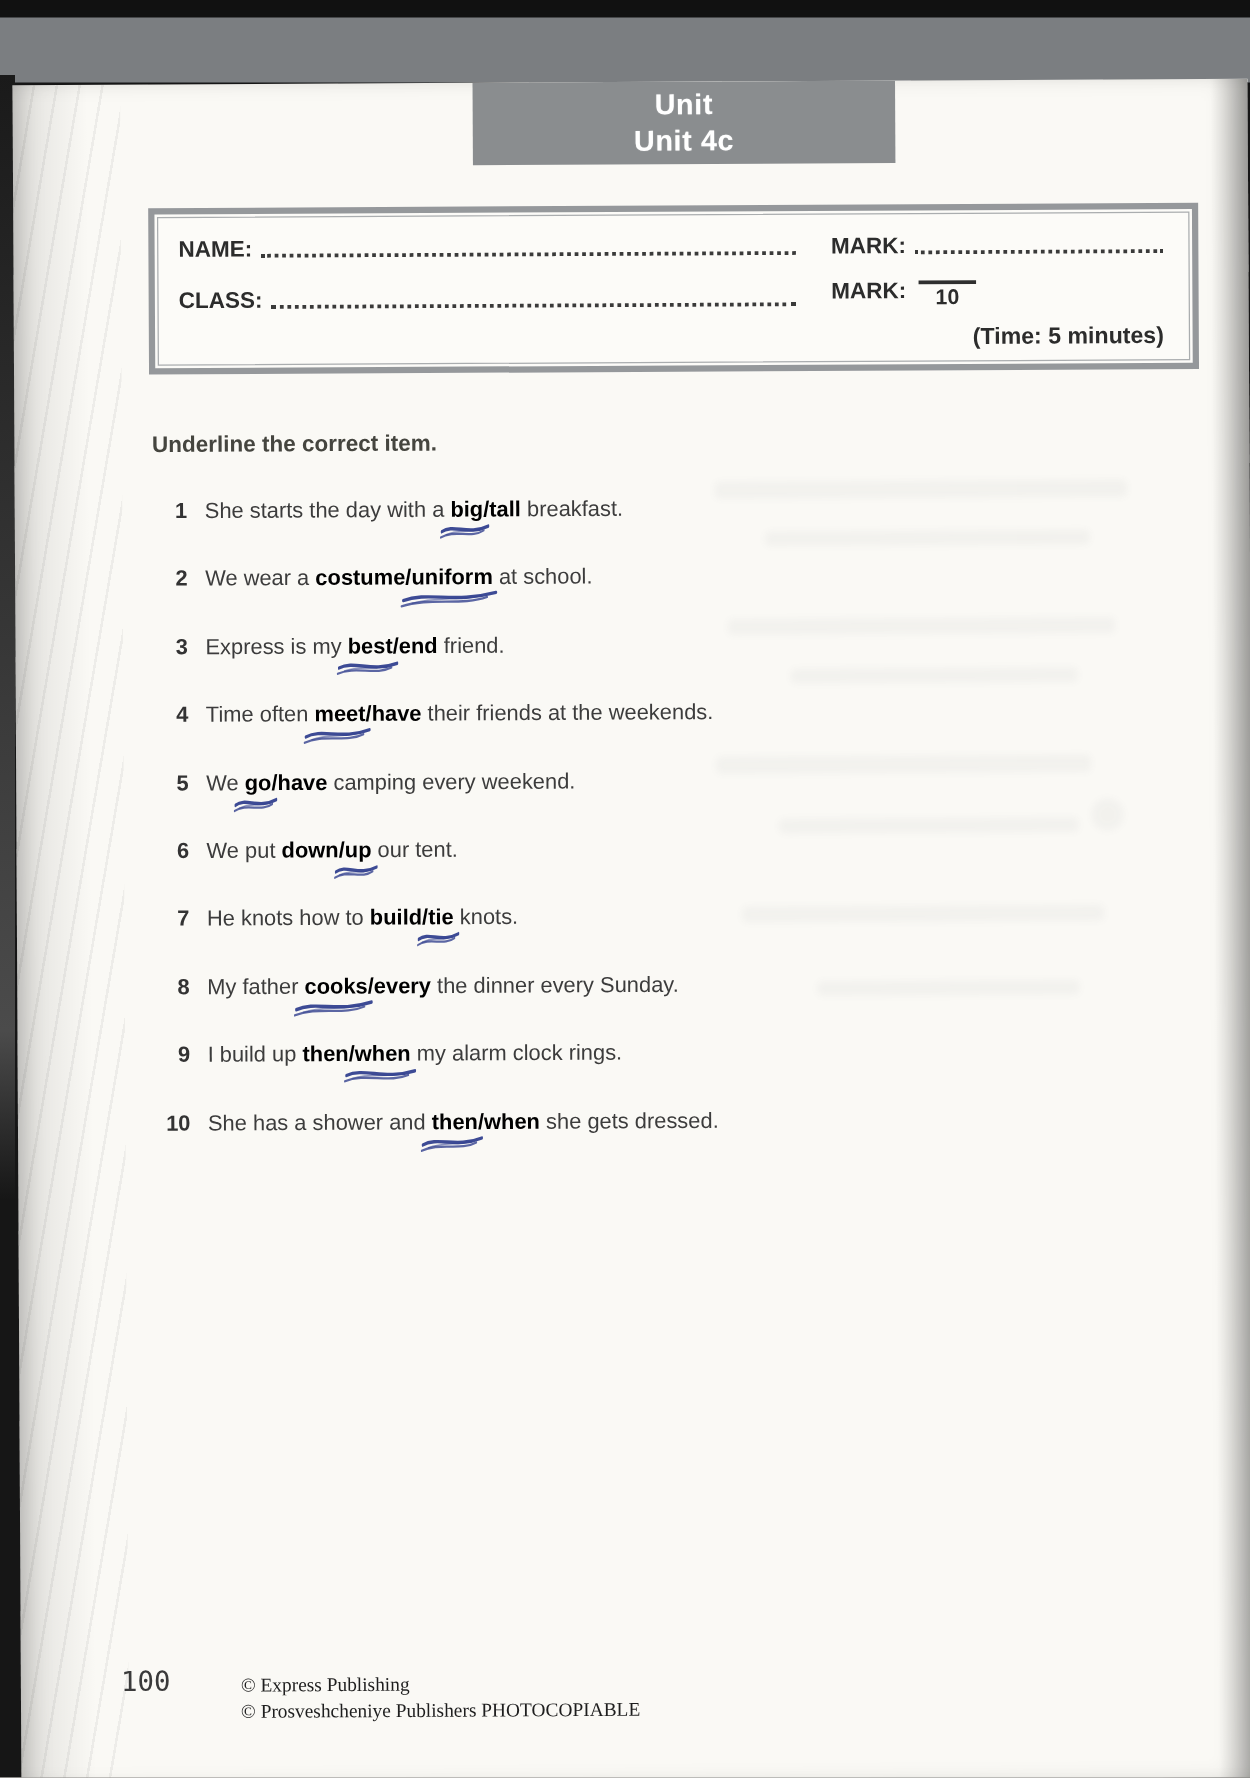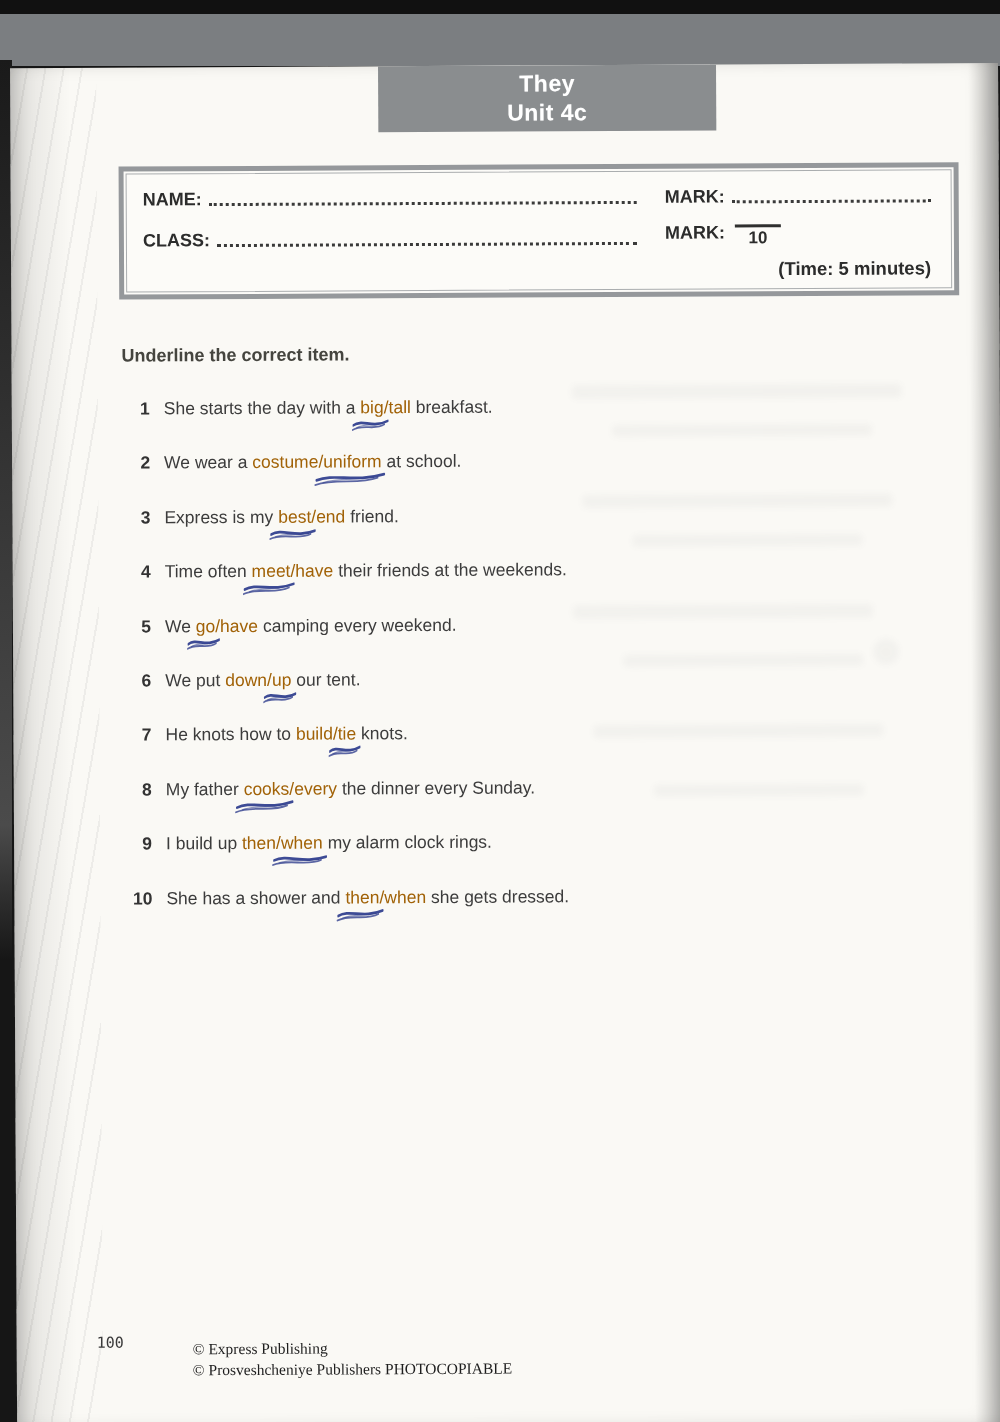--- a/index.html
+++ b/index.html
@@ -57,32 +57,32 @@
   .mark-field{align-items:flex-start;}
   .frac{display:inline-block;margin-left:10px;margin-top:2px;text-align:center;font-weight:bold;font-size:17px;color:#2c2c2c;}
   .frac-line{display:block;width:46px;border-top:3px solid #2f2f2f;padding-top:1px;}
   .time-note{text-align:right;font-weight:bold;font-size:18.5px;color:#2c2c2c;margin-top:10px;padding-right:2px;}
 
   
   .instruction{position:absolute;left:110px;top:278px;font-weight:bold;font-size:18px;color:#45453f;}
   .items{position:absolute;left:98px;top:331px;right:50px;}
   .item{display:flex;align-items:flex-start;height:54.4px;font-size:17.5px;color:#3c3c3c;}
   .item .num{width:40px;text-align:right;font-weight:bold;padding-right:14px;flex:none;color:#333;}
-  .item b{font-weight:normal;color:#a16207;}
+  .item b{font-weight:bold;color:#000000;}
   .pen{position:relative;display:inline-block;}
   .ink{position:absolute;left:-9px;bottom:-14px;width:calc(100% + 14px);height:16px;overflow:visible;}
   .ink path{fill:none;stroke:var(--ink,#33418f);stroke-linecap:round;}
   .ink path:nth-child(1){stroke-width:2.4;opacity:.95;}
   .ink path:nth-child(2){stroke-width:1.6;opacity:.8;}
   .ink path:nth-child(3){stroke-width:1.1;opacity:.55;}
   .item:nth-child(even) .ink{transform:rotate(-1.2deg);}
   .item:nth-child(3n) .ink{transform:rotate(1deg);}
 
   
-  .page-num{position:absolute;left:80px;top:1266px;font-family:"DejaVu Sans Mono", monospace;font-size:15px;color:#3a3a3a;}
+  .page-num{position:absolute;left:80px;top:1266px;font-family:"DejaVu Sans Mono", monospace;font-size:22px;color:#3a3a3a;}
   .copyright{position:absolute;left:176px;top:1272px;font-family:"Liberation Serif", serif;font-size:15.5px;color:#1e1e1e;line-height:1.35;}
 </style>
 </head>
 <body>
 
 <div class="scan-top-black"></div>
 <div class="scan-top-grey"></div>
 <div class="scan-left-dark"></div>
 
 <div class="page">
@@ -93,21 +93,21 @@
   <div class="bleed" style="left:600px;top:360px;width:260px;height:12px;"></div>
   <div class="bleed" style="left:570px;top:430px;width:310px;height:13px;"></div>
   <div class="bleed" style="left:620px;top:470px;width:230px;height:12px;"></div>
   <div class="bleed" style="left:560px;top:540px;width:300px;height:14px;"></div>
   <div class="bleed" style="left:610px;top:590px;width:240px;height:12px;"></div>
   <div class="bleed" style="left:580px;top:660px;width:290px;height:13px;"></div>
   <div class="bleed" style="left:640px;top:720px;width:210px;height:12px;"></div>
   <div class="bleed" style="left:860px;top:575px;width:26px;height:26px;border-radius:50%;"></div>
 
   <div class="title-box">
-    <span>They</span>
+    <span>Unit</span>
     <span>Unit 4c</span>
   </div>
 
   <div class="info-box">
     <div class="info-inner">
       <div class="info-grid">
         <div class="field">
           <span>NAME:</span>
           <span class="dots"></span>
         </div>

